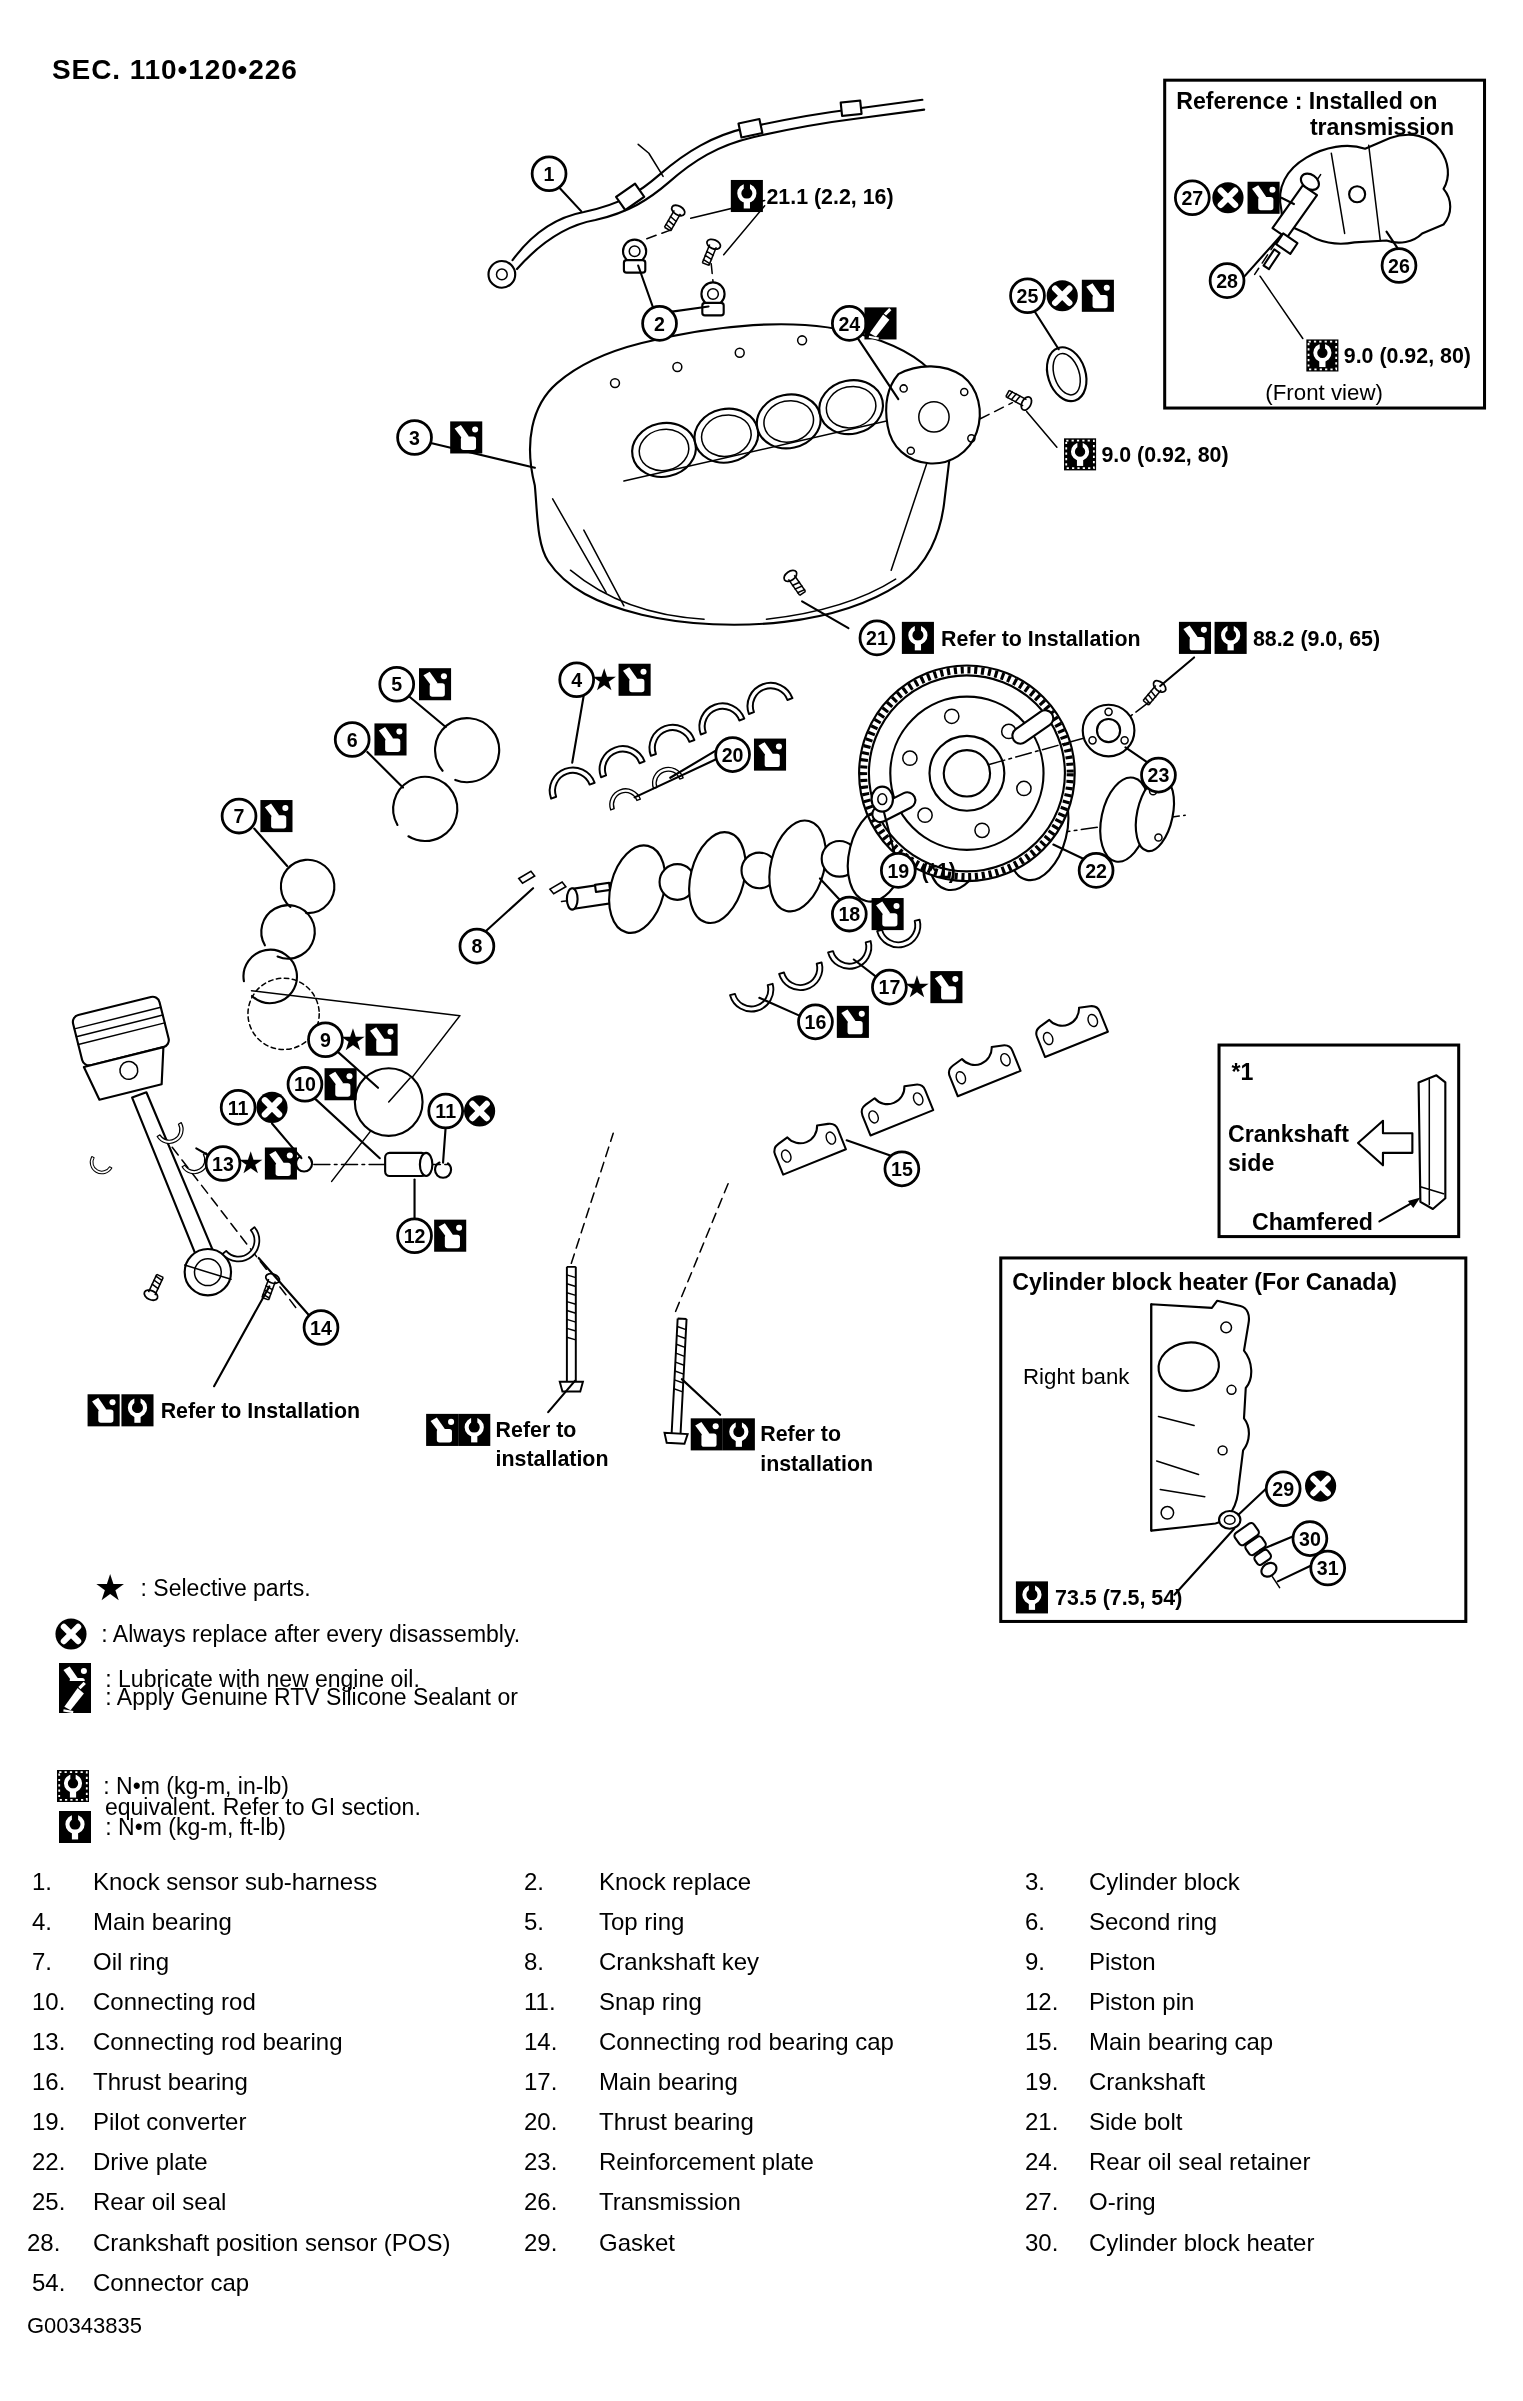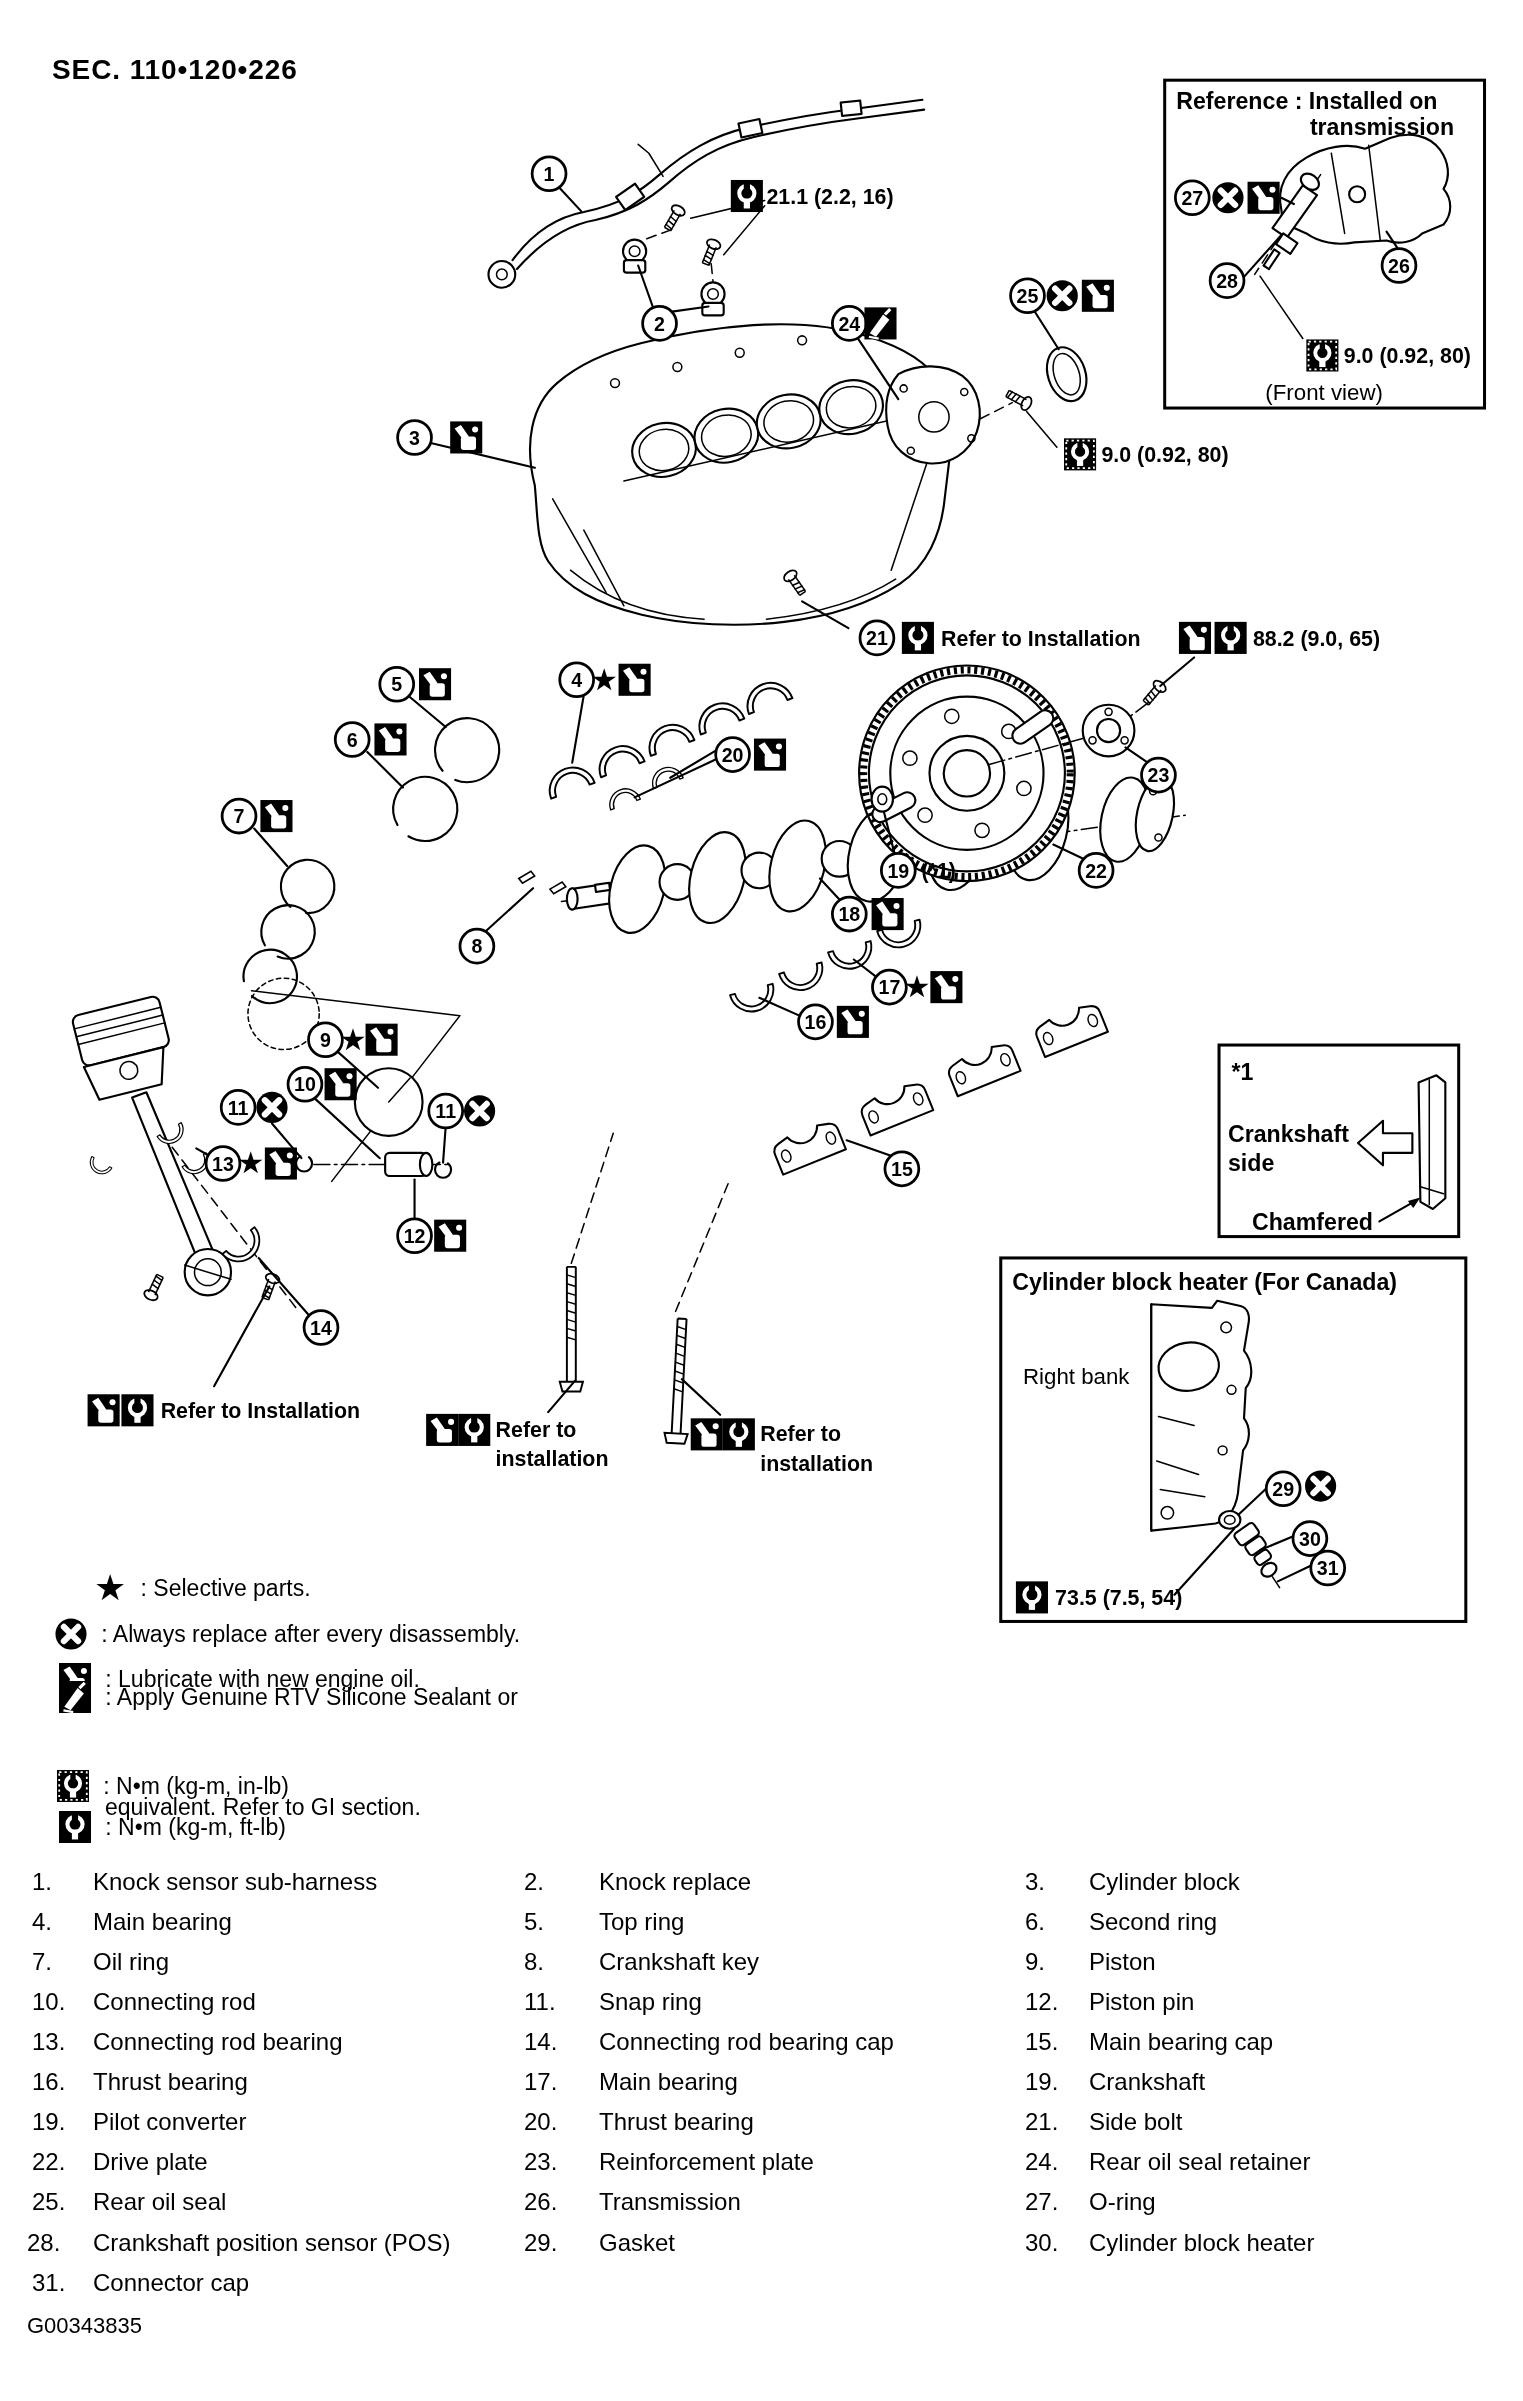--- a/index.html
+++ b/index.html
@@ -703,20 +703,20 @@
     </div>
     <div class="prow" style="top:2229px">
       <span class="pn" style="left:27px">28.</span>
       <span class="pl" style="left:93px">Crankshaft position sensor (POS)</span>
       <span class="pn" style="left:524px">29.</span>
       <span class="pl" style="left:599px">Gasket</span>
       <span class="pn" style="left:1025px">30.</span>
       <span class="pl" style="left:1089px">Cylinder block heater</span>
     </div>
     <div class="prow" style="top:2269px">
-      <span class="pn" style="left:32px">31.</span>
+      <span class="pn" style="left:32px">54.</span>
       <span class="pl" style="left:93px">Connector cap</span>
     </div>
   </div>
 
   <div class="figid">G00343835</div>
 </div>
 
 
 </body></html>

